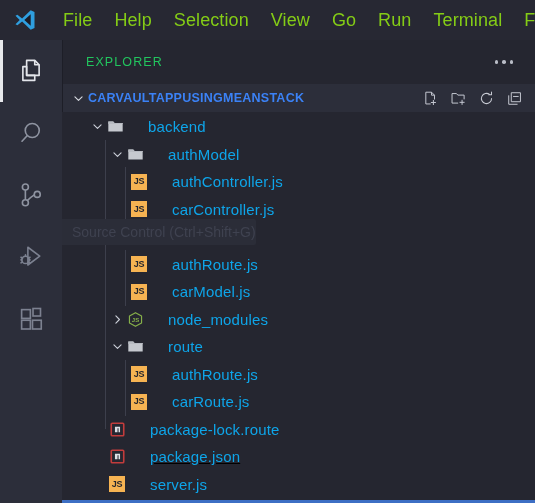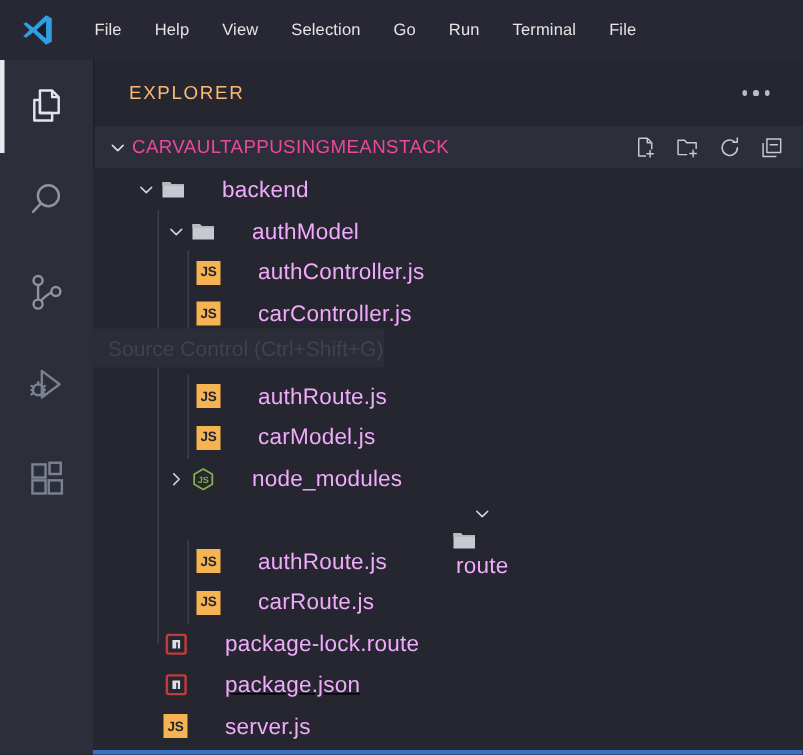--- a/index.html
+++ b/index.html
@@ -42,22 +42,22 @@
     align-items: center;
     justify-content: center;
     margin-right: 14px;
   }
   .menu {
     display: flex;
     align-items: center;
     gap: 0px;
   }
   .menu-item {
-    color: #e5e5e5;
-    font-size: 11px;
+    color: #84cc16;
+    font-size: 18px;
     padding: 3px 11px;
     white-space: nowrap;
     cursor: default;
     letter-spacing: 0.1px;
   }
 
   
   .body-row {
     flex: 1 1 auto;
     display: flex;
@@ -108,21 +108,21 @@
     flex: 0 0 44px;
     display: flex;
     align-items: center;
     padding: 0 20px 0 24px;
     box-sizing: border-box;
     background: #252630;
   }
   .sidebar-title .label {
     font-size: 12.5px;
     letter-spacing: 1.1px;
-    color: #fdba74;
+    color: #22c55e;
     font-weight: 400;
     flex: 1 1 auto;
   }
   .ellipsis-btn {
     display: flex;
     gap: 4px;
     align-items: center;
     cursor: pointer;
     padding: 6px 2px;
   }
@@ -144,23 +144,23 @@
     box-sizing: border-box;
     cursor: pointer;
   }
   .folder-header .chev {
     width: 20px; height: 20px;
     flex: 0 0 20px;
     display: flex; align-items:center; justify-content:center;
   }
   .folder-header .fh-name {
     font-size: 12.5px;
-    font-weight: normal;
+    font-weight: bold;
     letter-spacing: 0.25px;
-    color: #ec4899;
+    color: #3b82f6;
     flex: 1 1 auto;
     white-space: nowrap;
     overflow: hidden;
   }
   .fh-actions { display: flex; align-items: center; gap: 11px; padding-right: 4px;}
   .fh-actions .ab { width: 17px; height: 17px; cursor: pointer; display:block; }
 
   
   .tree {
     flex: 1 1 auto;
@@ -183,21 +183,21 @@
     display: flex; align-items: center; justify-content: center;
   }
   .row .ico {
     width: 18px; height: 18px;
     flex: 0 0 18px;
     margin-right: 24px;
     display: flex; align-items: center; justify-content: center;
   }
   .row .name {
     font-size: 15px;
-    color: #f0abfc;
+    color: #0ea5e9;
     letter-spacing: 0.15px;
   }
   .indent-guide {
     position: absolute;
     top: 0; bottom: 0;
     width: 1px;
     background: #3d3f4c;
   }
 
   
@@ -267,22 +267,22 @@
   <div class="titlebar">
     <div class="vscode-logo">
       <svg width="24" height="24" viewBox="0 0 24 24">
         <path d="M17.7 2.2 L21.5 4.1 L21.5 19.9 L17.7 21.8 L9.1 13.6 L4.4 17.2 L2.5 16.2 L6.7 12 L2.5 7.8 L4.4 6.8 L9.1 10.4 Z" fill="#2f9fe0"></path>
         <path d="M17.7 6.3 L17.7 17.7 L11.3 12 Z" fill="#1b1c26"></path>
       </svg>
     </div>
     <div class="menu">
       <div class="menu-item">File</div>
       <div class="menu-item">Help</div>
+      <div class="menu-item">Selection</div>
       <div class="menu-item">View</div>
-      <div class="menu-item">Selection</div>
       <div class="menu-item">Go</div>
       <div class="menu-item">Run</div>
       <div class="menu-item">Terminal</div>
       <div class="menu-item">File</div>
     </div>
   </div>
 
   <div class="body-row">
 
     <div class="activitybar">
@@ -485,21 +485,21 @@
           </span>
           <span class="ico">
             <svg width="17" height="17" viewBox="0 0 18 18" fill="none">
               <path d="M9 1.8 L15.4 5.4 V12.6 L9 16.2 L2.6 12.6 V5.4 Z" stroke="#86b04a" stroke-width="1.25" stroke-linejoin="round"></path>
               <text x="9" y="11.6" font-family="Liberation Sans, sans-serif" font-size="6.4" font-weight="bold" fill="#86b04a" text-anchor="middle">JS</text>
             </svg>
           </span>
           <span class="name">node_modules</span>
         </div>
 
-        <div class="row" style="padding-left:46px;flex-direction:column;">
+        <div class="row" style="padding-left:46px;">
           <span class="twisty">
             <svg width="13" height="13" viewBox="0 0 16 16" fill="none" stroke="#ccd0d9" stroke-width="1.35">
               <path d="M3.6 6 L8 10.4 L12.4 6" stroke-linecap="round" stroke-linejoin="round"></path>
             </svg>
           </span>
           <span class="ico">
             <svg width="17" height="17" viewBox="0 0 18 18">
               <path d="M1.4 3.6 H6.6 L8 5.2 H16.6 V14.4 H1.4 Z" fill="#c6c9cf"></path>
               <path d="M1.4 3.6 H6.6 L8 5.2 H16.6 V6.3 H1.4 Z" fill="#b8bbc2"></path>
             </svg>

